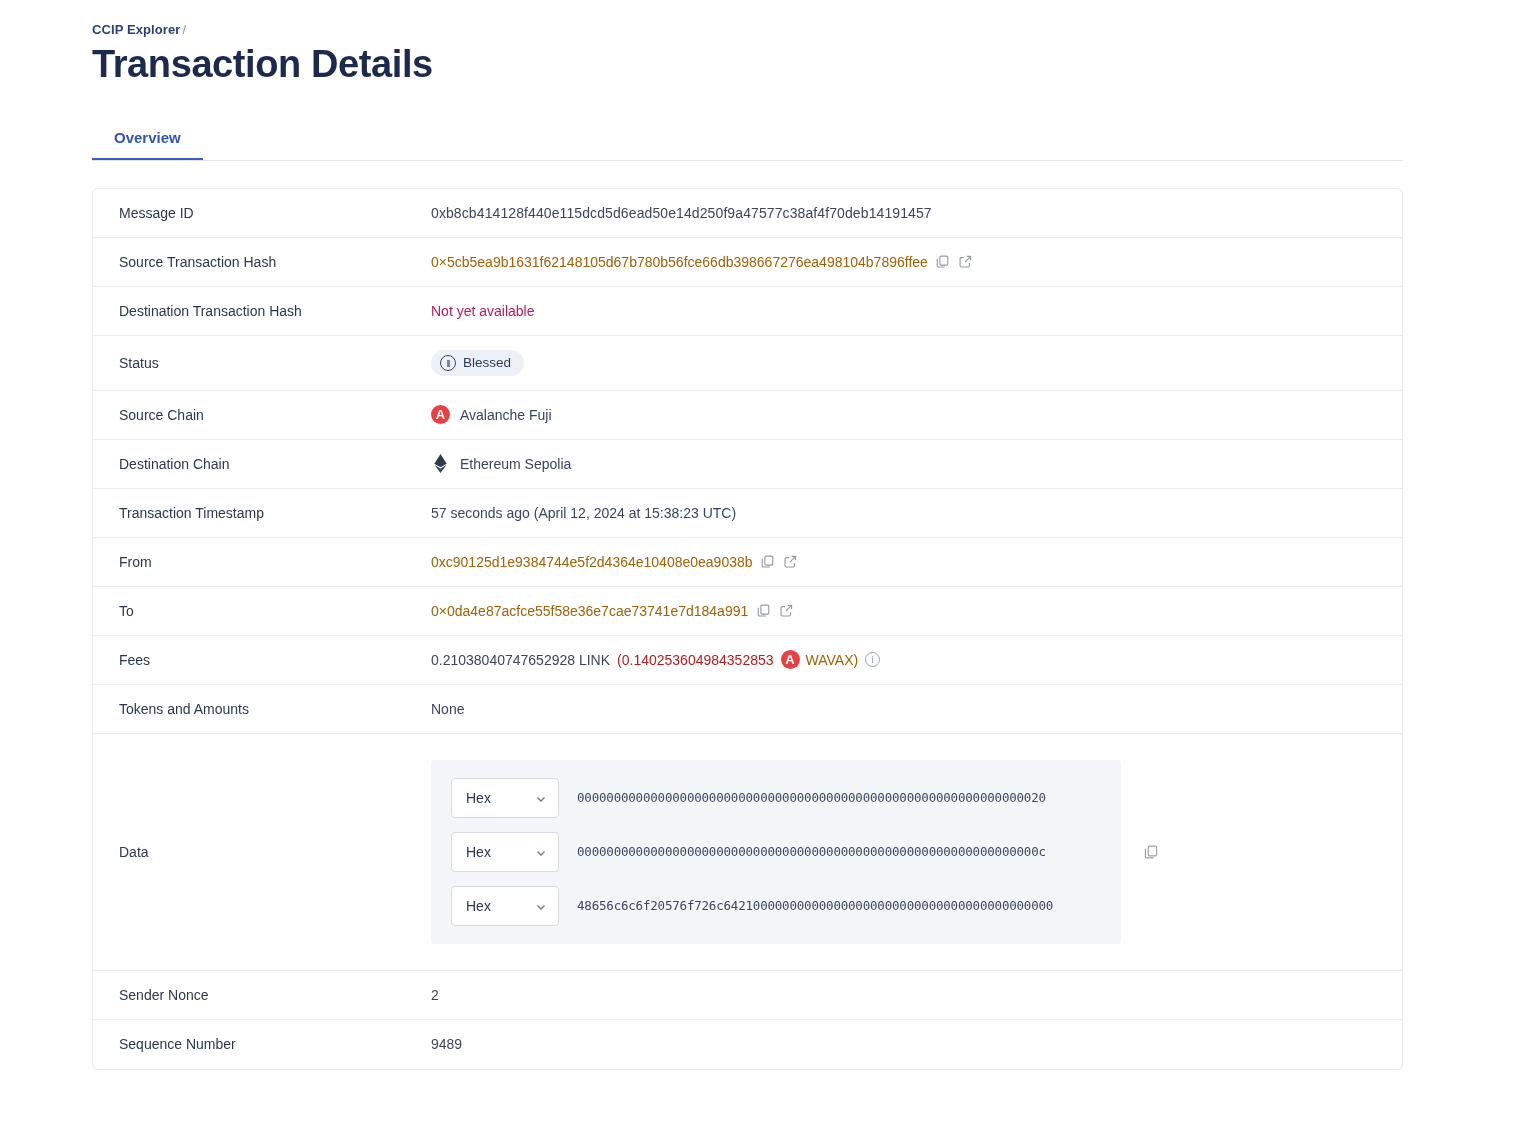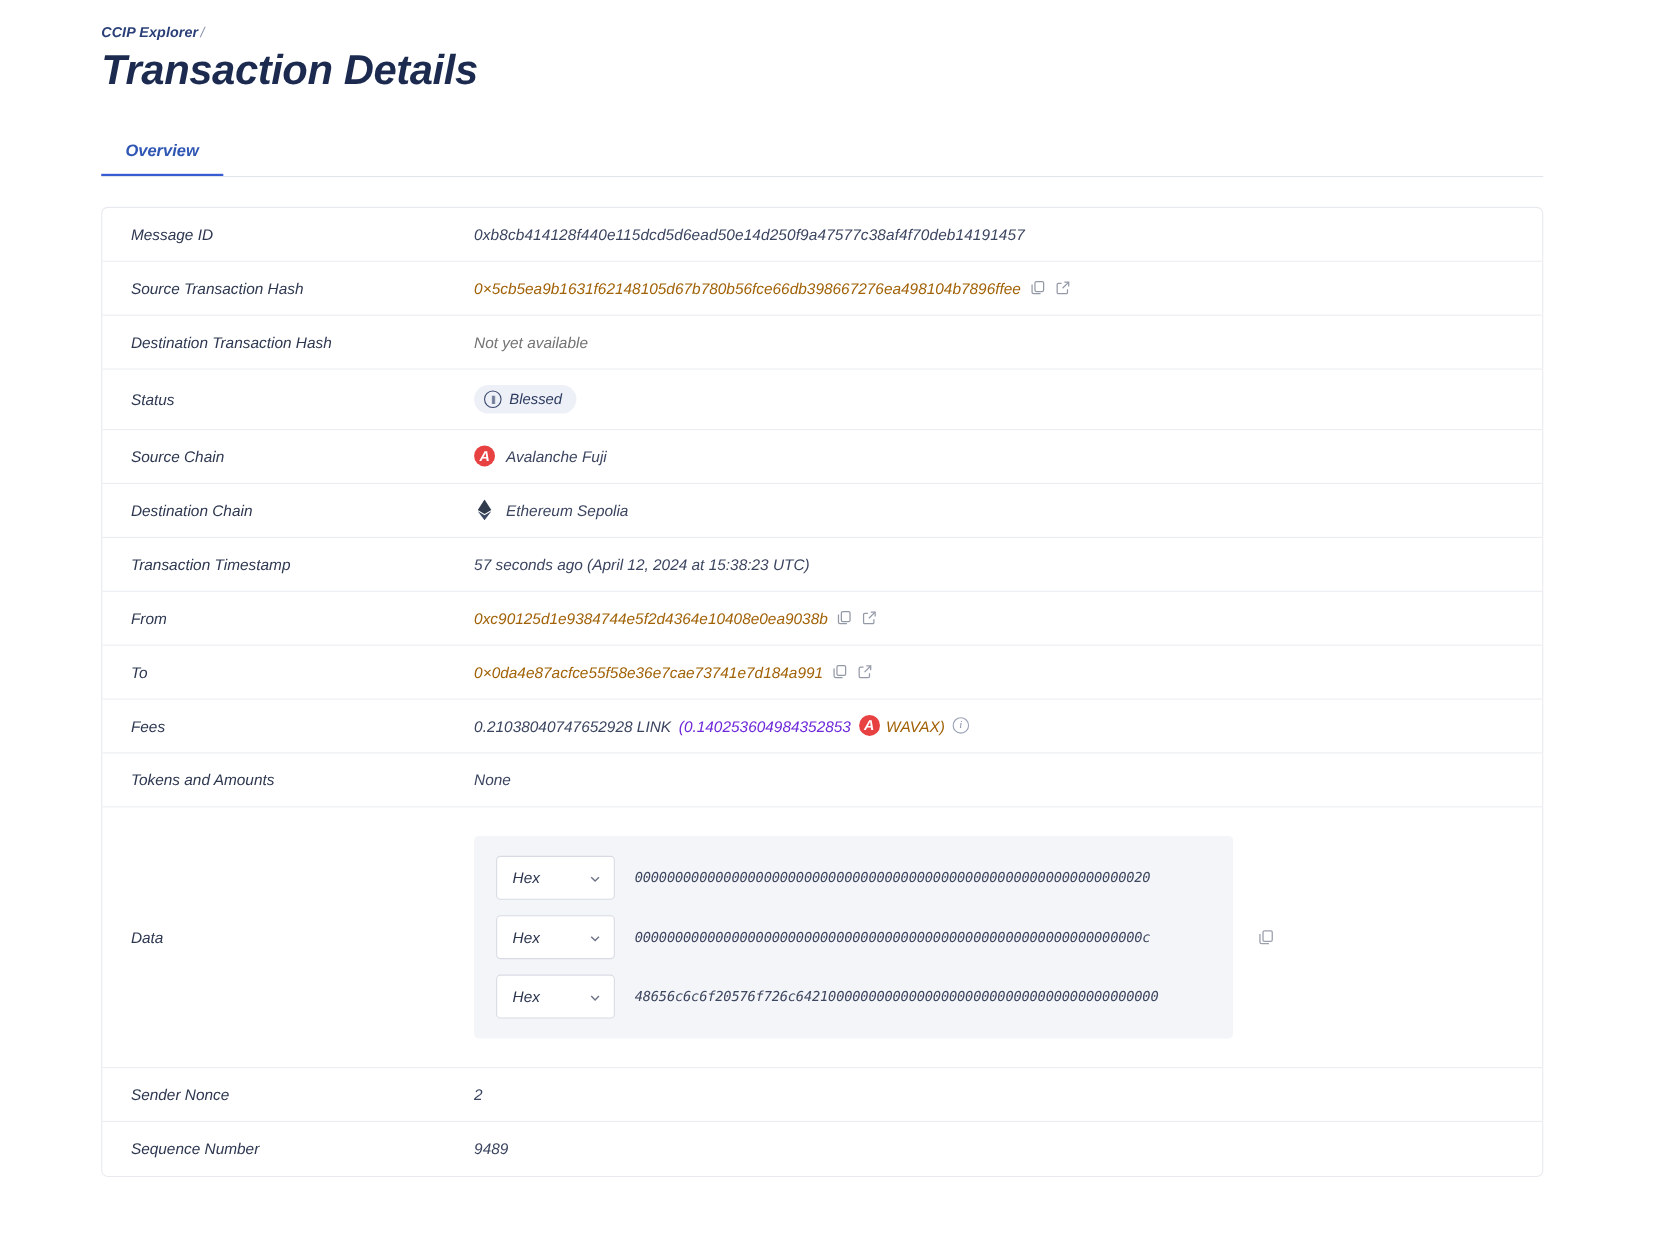--- a/index.html
+++ b/index.html
@@ -10,21 +10,20 @@
     font-family: "Liberation Sans", sans-serif;
     color: #1a2340;
   }
   .page {
     position: relative;
     width: 1518px; height: 1137px;
     overflow: hidden;
   }
   .content {
     padding: 22px 115px 16px 92px;
-    font-style: italic;
   }
   .breadcrumb {
     font-size: 13px;
     font-weight: bold;
     color: #2f4578;
     margin-bottom: 6px;
     letter-spacing: 0.1px;
   }
   .breadcrumb a {
     color: #2a3f77;
@@ -148,21 +147,21 @@
     justify-content: center;
     line-height: 1;
   }
   .eth-logo {
     width: 19px; height: 19px;
     display: inline-flex;
     align-items: center;
     justify-content: center;
   }
   .fees-row .sub {
-    color: #6d28d9;
+    color: #b91c1c;
   }
   .wavax-chip {
     display: inline-flex;
     align-items: center;
     gap: 6px;
   }
   .info-icon {
     width: 15px; height: 15px;
     border-radius: 50%;
     border: 1.3px solid #9aa2b6;
@@ -226,21 +225,21 @@
   .data-cell-outer {
     display: flex;
     align-items: center;
     gap: 22px;
     padding: 12px 0 12px 0;
   }
   .data-copy {
     opacity: 0.6;
     cursor: pointer;
   }
-  .muted { color: #737373; }
+  .muted { color: #be185d; }
 </style>
 </head>
 <body>
 
 <div class="page">
   <div class="content">
 
     <div class="breadcrumb">
       <a href="#">CCIP Explorer</a><span class="sep">/</span>
     </div>

